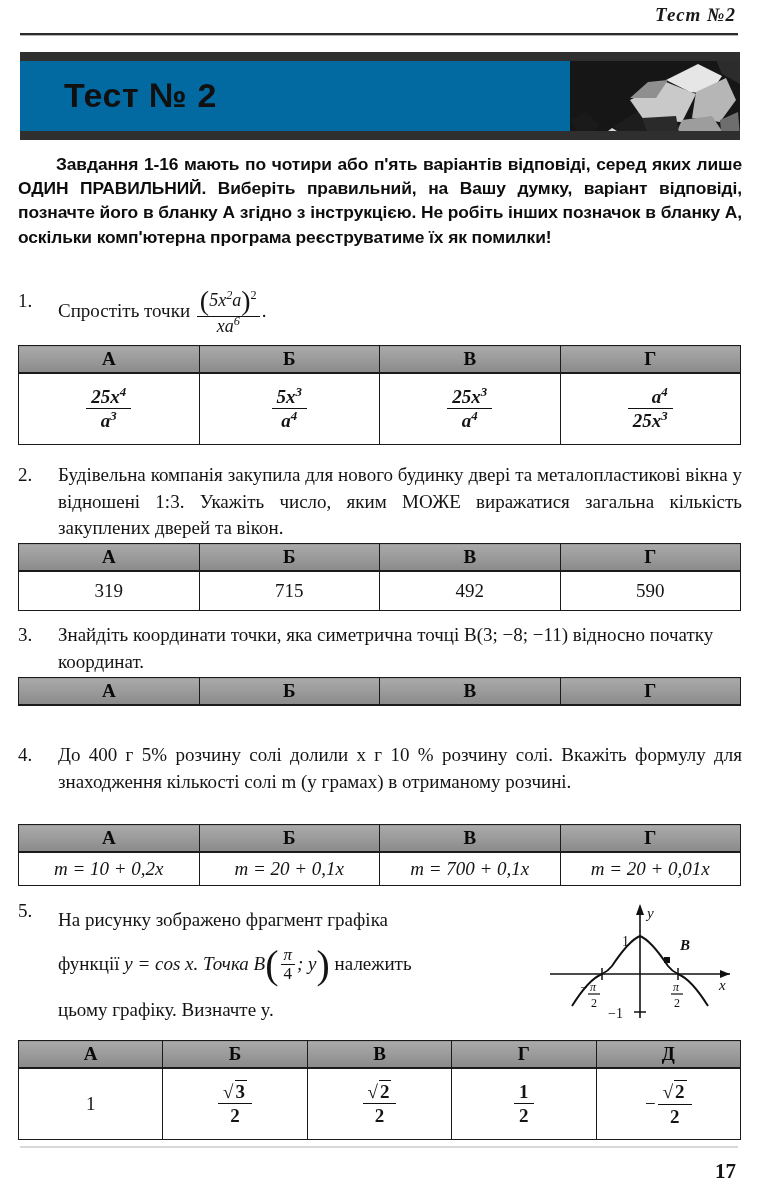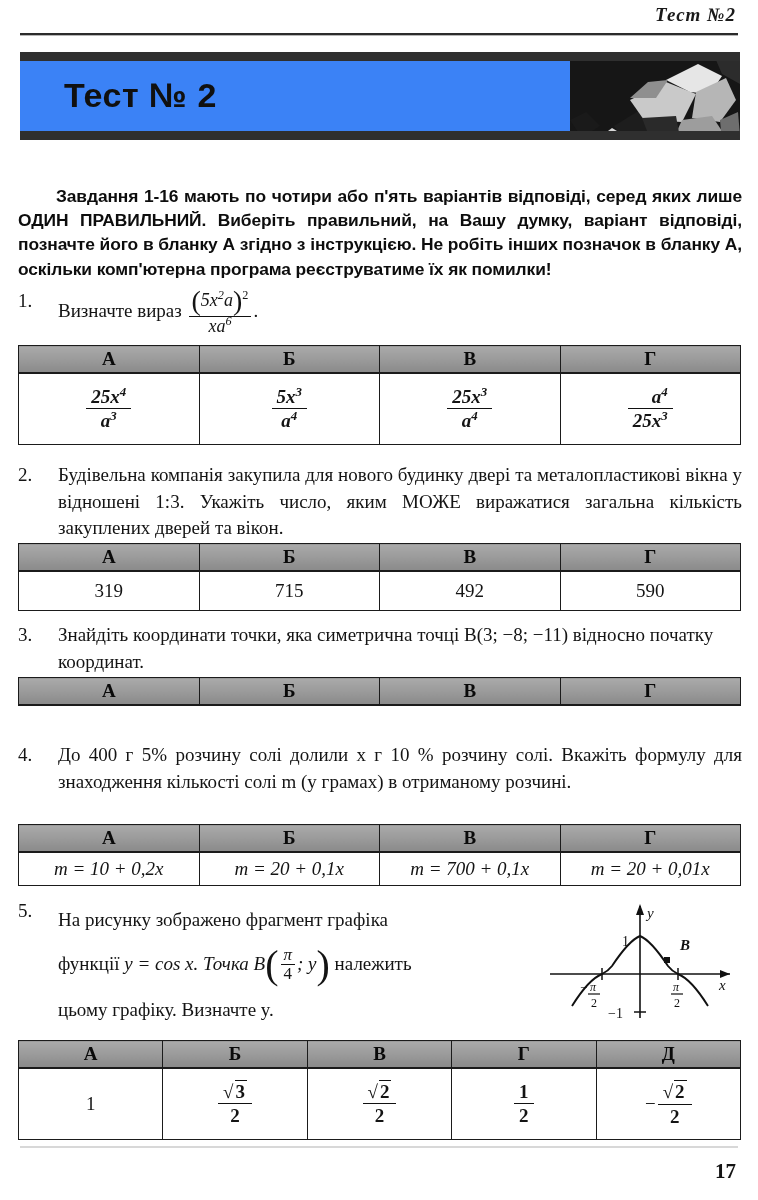--- a/index.html
+++ b/index.html
@@ -44,21 +44,21 @@
 
   
   .banner {
     position: absolute;
     top: 52px;
     left: 20px;
     width: 720px;
     height: 88px;
     border-top: 9px solid #2f2f2f;
     border-bottom: 9px solid #2f2f2f;
-    background: #3b82f6;
+    background: #0369a1;
     overflow: hidden;
     text-align: center;
   }
   .banner-title {
     position: absolute;
     left: 44px;
     top: 50%;
     transform: translateY(-52%);
     font-family: "Liberation Sans", sans-serif;
     font-weight: 700;
@@ -85,21 +85,20 @@
     left: 18px;
     width: 724px;
     font-family: "Liberation Sans", sans-serif;
     font-weight: 700;
     font-size: 17.4px;
     line-height: 24.2px;
     text-align: justify;
     text-indent: 38px;
     color: #0d0d0d;
     letter-spacing: -0.1px;
-    margin-top: 32px;
   }
 
   
   .q {
     position: absolute;
     left: 18px;
     width: 724px;
   }
   .q-row { display: flex; align-items: flex-start; }
   .q-num {
@@ -248,21 +247,21 @@
       </svg>
     </div>
   </div>
 
   <div class="intro">Завдання 1-16 мають по чотири або п'ять варіантів відповіді, серед яких лише ОДИН ПРАВИЛЬНИЙ. Виберіть правильний, на Вашу думку, варіант відповіді, позначте його в бланку А згідно з інструкцією. Не робіть інших позначок в бланку А, оскільки комп'ютерна програма реєструватиме їх як помилки!</div>
 
   <div class="q" style="top:288px;">
     <div class="q-row">
       <div class="q-num">1.</div>
       <div class="q-body nojust">
-        <span>Визначте вираз</span>
+        <span>Спростіть точки</span>
         <span class="frac" style="font-size:18px;">
           <span class="num">
             <span class="paren-big">(</span><span class="mi">5x<span class="sup">2</span>a</span><span class="paren-big">)</span><span class="sup">2</span>
           </span>
           <span class="den">
             <span class="mi">xa<span class="sup">6</span></span>
           </span>
         </span><span>.</span>
       </div>
     </div>

